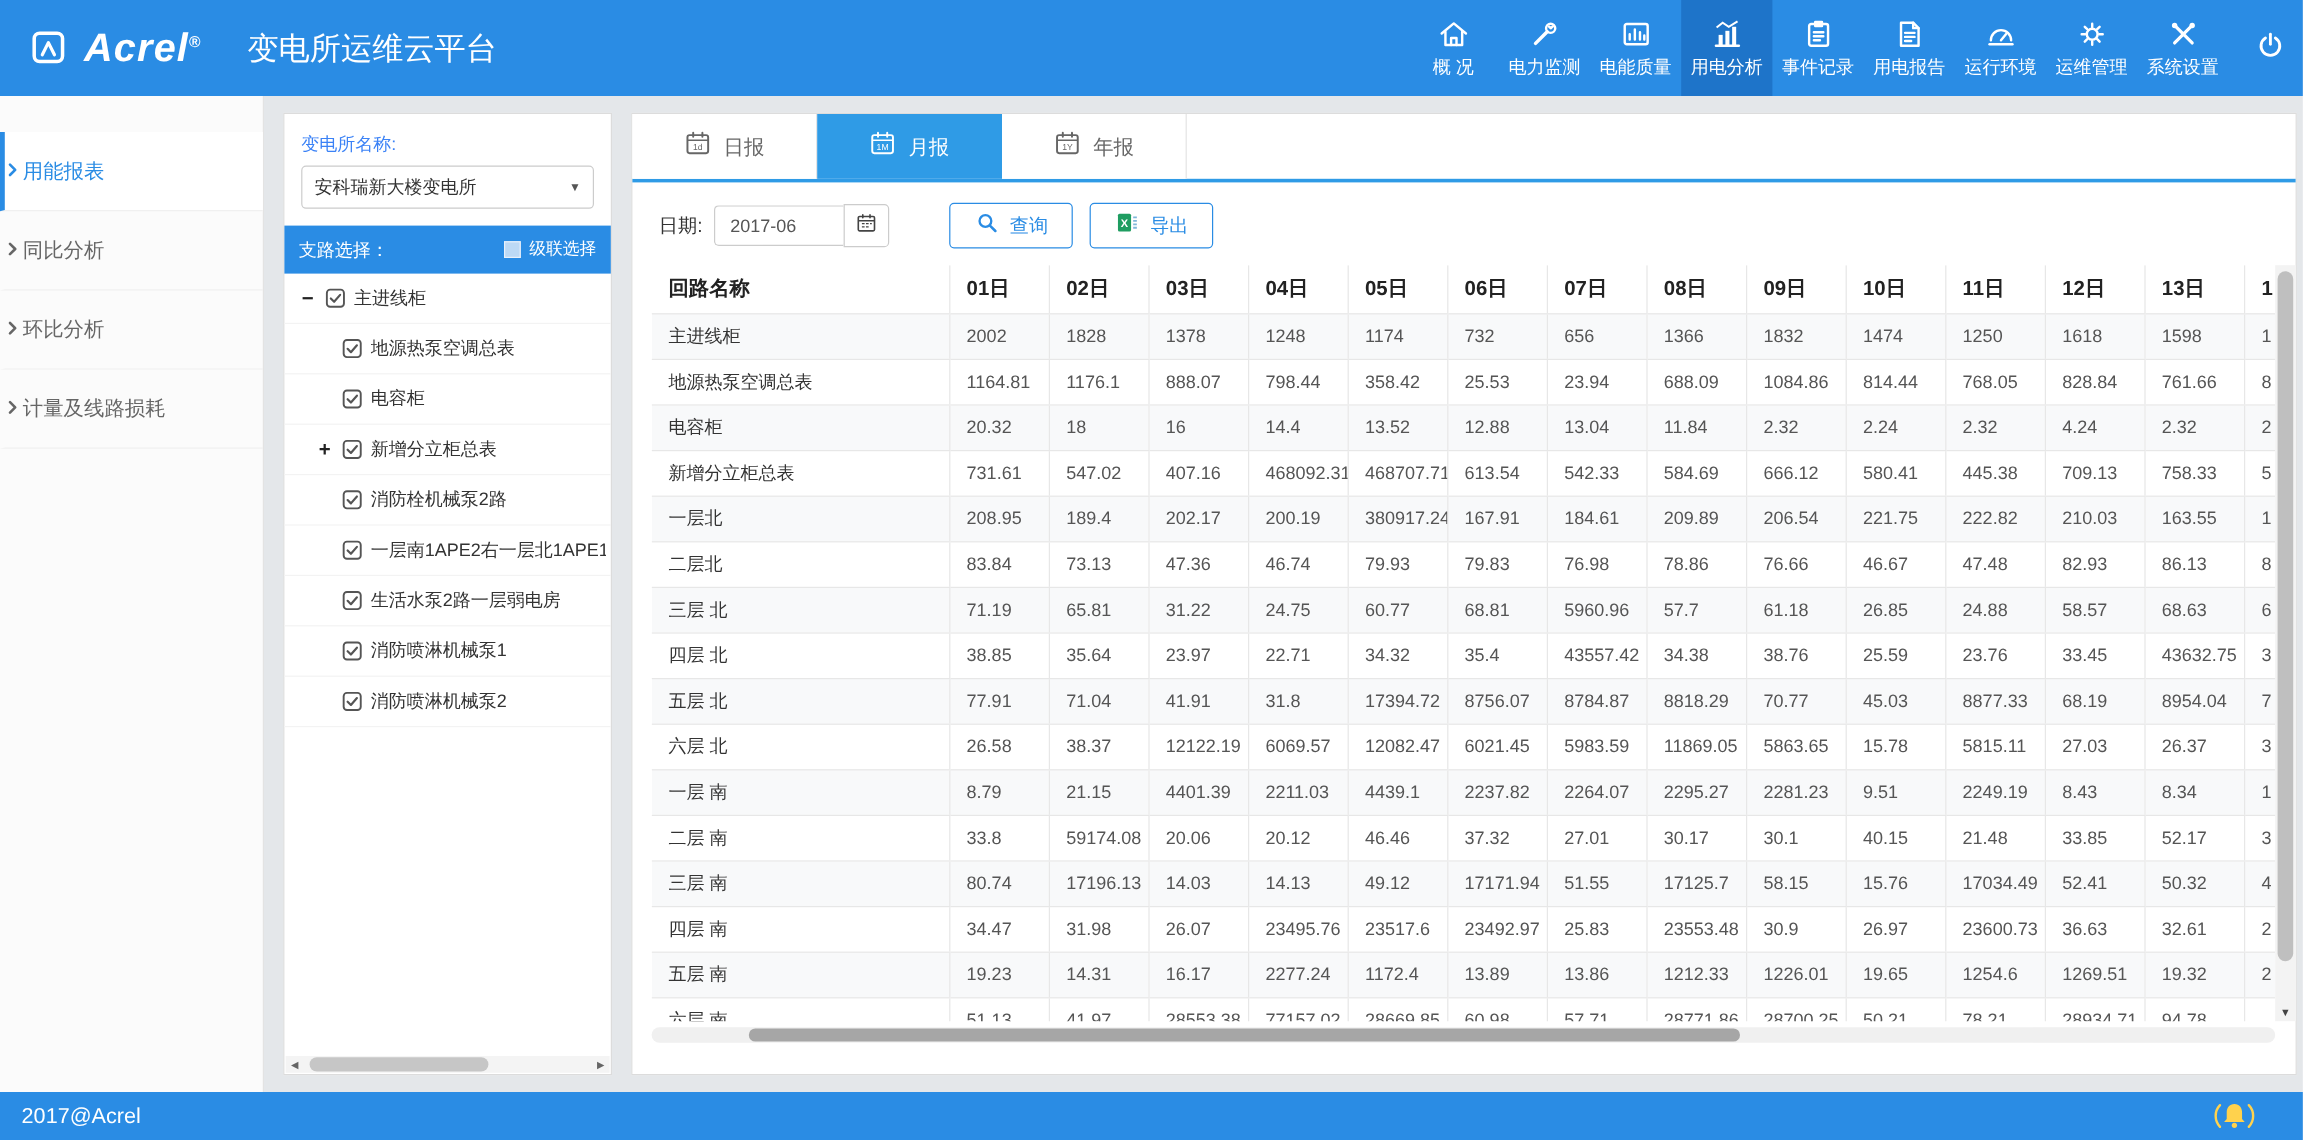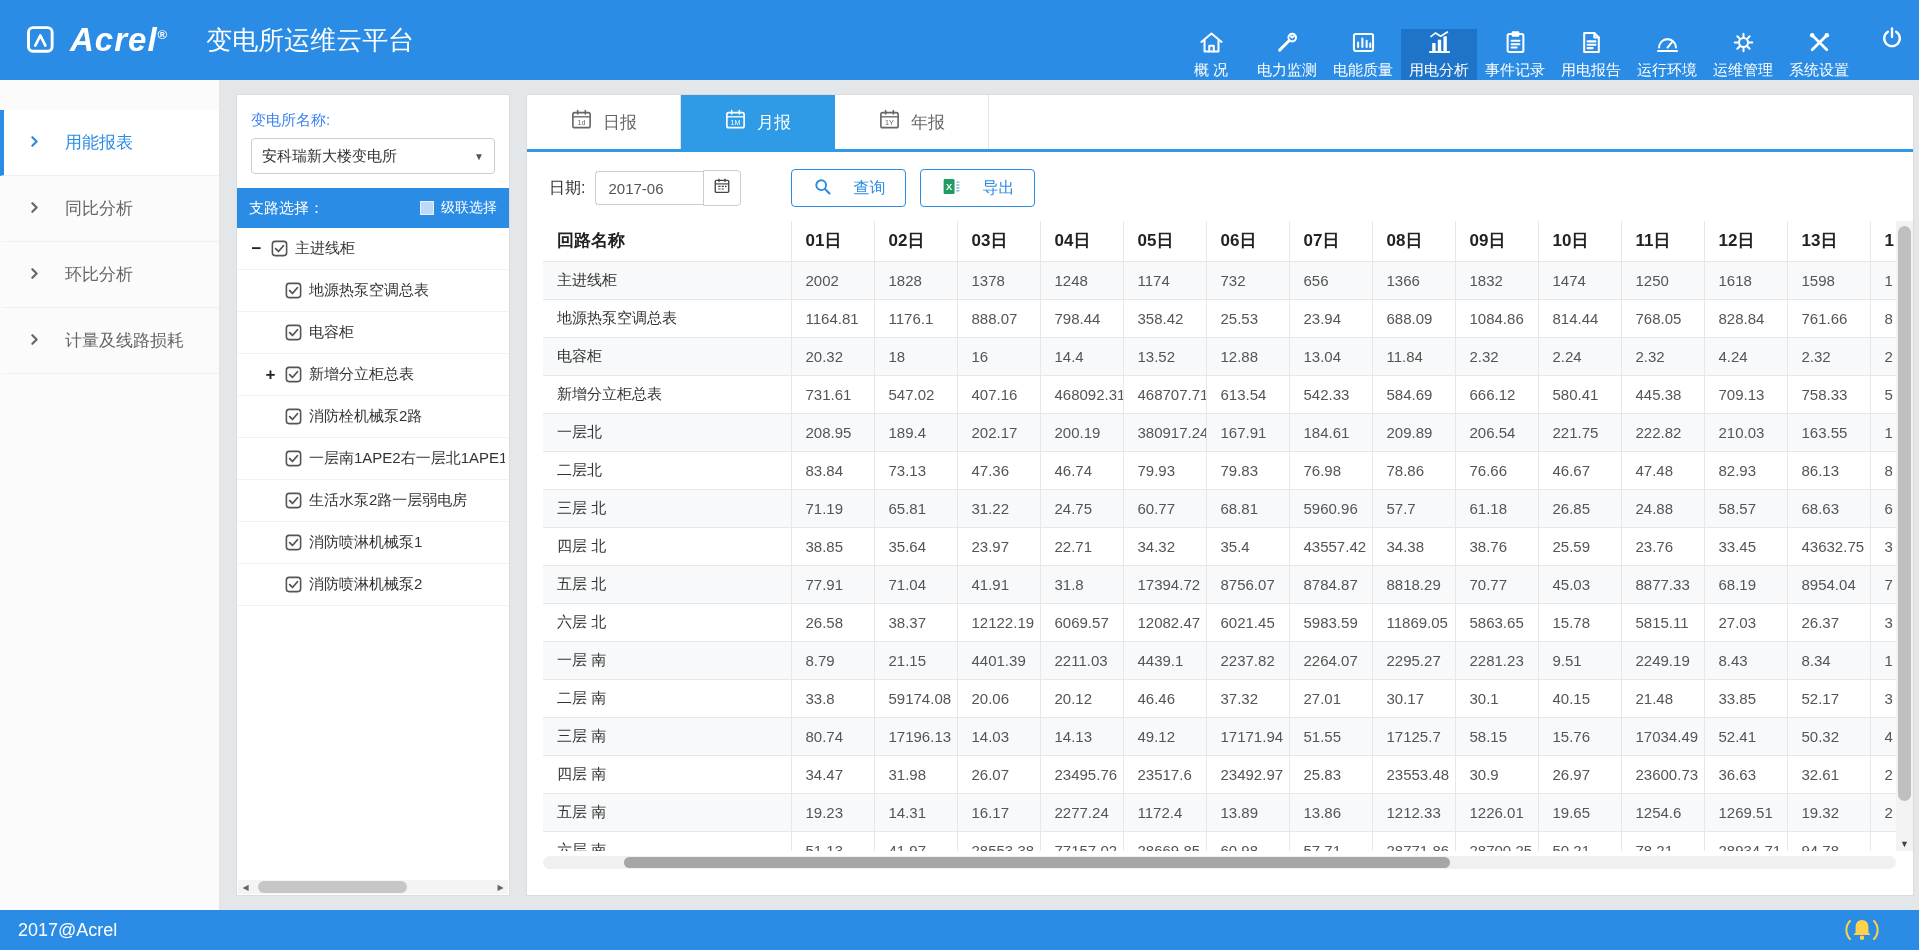--- a/index.html
+++ b/index.html
@@ -11,31 +11,31 @@
     --blue:#2a8ce4; --nav-active:#1e74c9; --tab-active:#2f9be6;
   }
 
   
   .header { position:absolute; top:0; left:0; right:0; height:80px; background:var(--blue); display:flex; align-items:stretch; z-index:5; }
   .logo-wrap { display:flex; align-items:center; padding-left:24px; gap:10px; }
   .logo-mark svg { width:36px; height:36px; display:block; }
   .logo-text { color:#fff; font-size:33px; font-weight:bold; font-style:italic; letter-spacing:1px; }
   .logo-reg { color:#fff; font-size:13px; vertical-align:super; font-style:normal; }
   .app-title { color:#fff; font-size:26px; margin-left:38px; align-self:center; white-space:nowrap; }
-  .nav { margin-left:auto; display:flex; margin-right:8px;align-items:flex-end; }
+  .nav { margin-left:auto; display:flex; margin-right:8px; }
   .nav-item { width:76px; display:flex; flex-direction:column; align-items:center; justify-content:center; gap:5px; color:#fff; cursor:pointer; }
   .nav-item.active { background:var(--nav-active); }
   .nav-ico svg { width:27px; height:27px; display:block; }
   .nav-label { font-size:15px; white-space:nowrap; }
   .power-btn { width:54px; display:flex; align-items:center; justify-content:center; cursor:pointer; }
   .power-btn svg { width:26px; height:26px; }
 
   
   .sidebar { position:absolute; top:80px; left:0; width:220px; bottom:40px; background:#fbfbfb; border-right:1px solid #e3e3e3; padding-top:30px; }
-  .side-item { height:66px; display:flex; align-items:center; gap:24px; padding-left:24px; color:#666; font-size:17px; border-bottom:1px solid #f0f0f0; border-left:4px solid transparent; cursor:pointer; white-space:nowrap; }
+  .side-item { height:66px; display:flex; align-items:center; gap:2px; color:#666; font-size:17px; border-bottom:1px solid #f0f0f0; border-left:4px solid transparent; cursor:pointer; white-space:nowrap; }
   .side-item svg { width:13px; height:13px; flex:none; }
   .side-item.active { background:#fff; border-left-color:var(--blue); color:var(--blue); }
 
   
   .tree-panel { position:absolute; top:94px; left:236px; width:274px; height:802px; background:#fff; border:1px solid #dcdcdc; }
   .station-label { margin:16px 14px 8px; font-size:15px; color:#3b82f6; }
   .station-select { margin:0 14px; height:36px; border:1px solid #ccc; border-radius:4px; display:flex; align-items:center; justify-content:space-between; padding:12px 10px; font-size:15px; color:#333; cursor:pointer; background:#fff; }
   .caret { color:#555; font-size:10px; }
   .branch-bar { margin-top:14px; height:40px; background:var(--blue); color:#fff; display:flex; align-items:center; justify-content:space-between; padding:0 12px; font-size:15px; }
   .cascade { display:flex; align-items:center; gap:7px; font-size:14px; cursor:pointer; }
@@ -57,21 +57,21 @@
   .tabs { display:flex; height:54px; }
   .tab { width:154px; display:flex; align-items:center; justify-content:center; gap:10px; font-size:17px; color:#666; background:#fff; border-right:1px solid #e4e4e4; cursor:pointer; }
   .tab svg { width:23px; height:23px; }
   .tab.active { background:var(--tab-active); color:#fff; border-right-color:transparent;align-items:center; }
   .tabs-underline { height:3px; background:var(--tab-active); }
   .toolbar { display:flex; align-items:center; padding:17px 0 0 22px; }
   .date-label { font-size:16px; color:#333; margin-right:10px; }
   .date-input { width:108px; height:34px; border:1px solid #ccc; border-right:none; border-radius:4px 0 0 4px; display:flex; align-items:center; padding:0 12px; font-size:15px; color:#555; background:#fff; }
   .date-btn { width:38px; height:36px; border:1px solid #ccc; border-radius:0 4px 4px 0; display:flex; align-items:center; justify-content:center; background:#fff; cursor:pointer; }
   .date-btn svg { width:18px; height:18px; }
-  .btn { height:38px; display:inline-flex; align-items:center; gap:20px; padding:0 20px; border:1px solid var(--blue); border-radius:4px; background:#fff; color:var(--blue); font-size:16px; cursor:pointer; }
+  .btn { height:38px; display:inline-flex; align-items:center; gap:8px; padding:0 20px; border:1px solid var(--blue); border-radius:4px; background:#fff; color:var(--blue); font-size:16px; cursor:pointer; }
   .btn svg { width:21px; height:21px; }
   .btn-query { margin-left:50px; }
   .btn-export { margin-left:14px; }
 
   .table-viewport { position:absolute; top:126px; left:16px; right:17px; bottom:44px; overflow:hidden; }
   table.grid { border-collapse:collapse; table-layout:fixed; width:1527px; }
   .grid th, .grid td { height:38px; padding:0 4px 0 14px; text-align:left; font-size:15px; border-bottom:1px solid #e7e7e7; border-left:1px solid #e7e7e7; white-space:nowrap; overflow:hidden; }
   .grid th:first-child, .grid td:first-child { border-left:none; }
   .grid th { height:40px; color:#222; font-weight:bold; font-size:17px; }
   .grid td { color:#555; }

